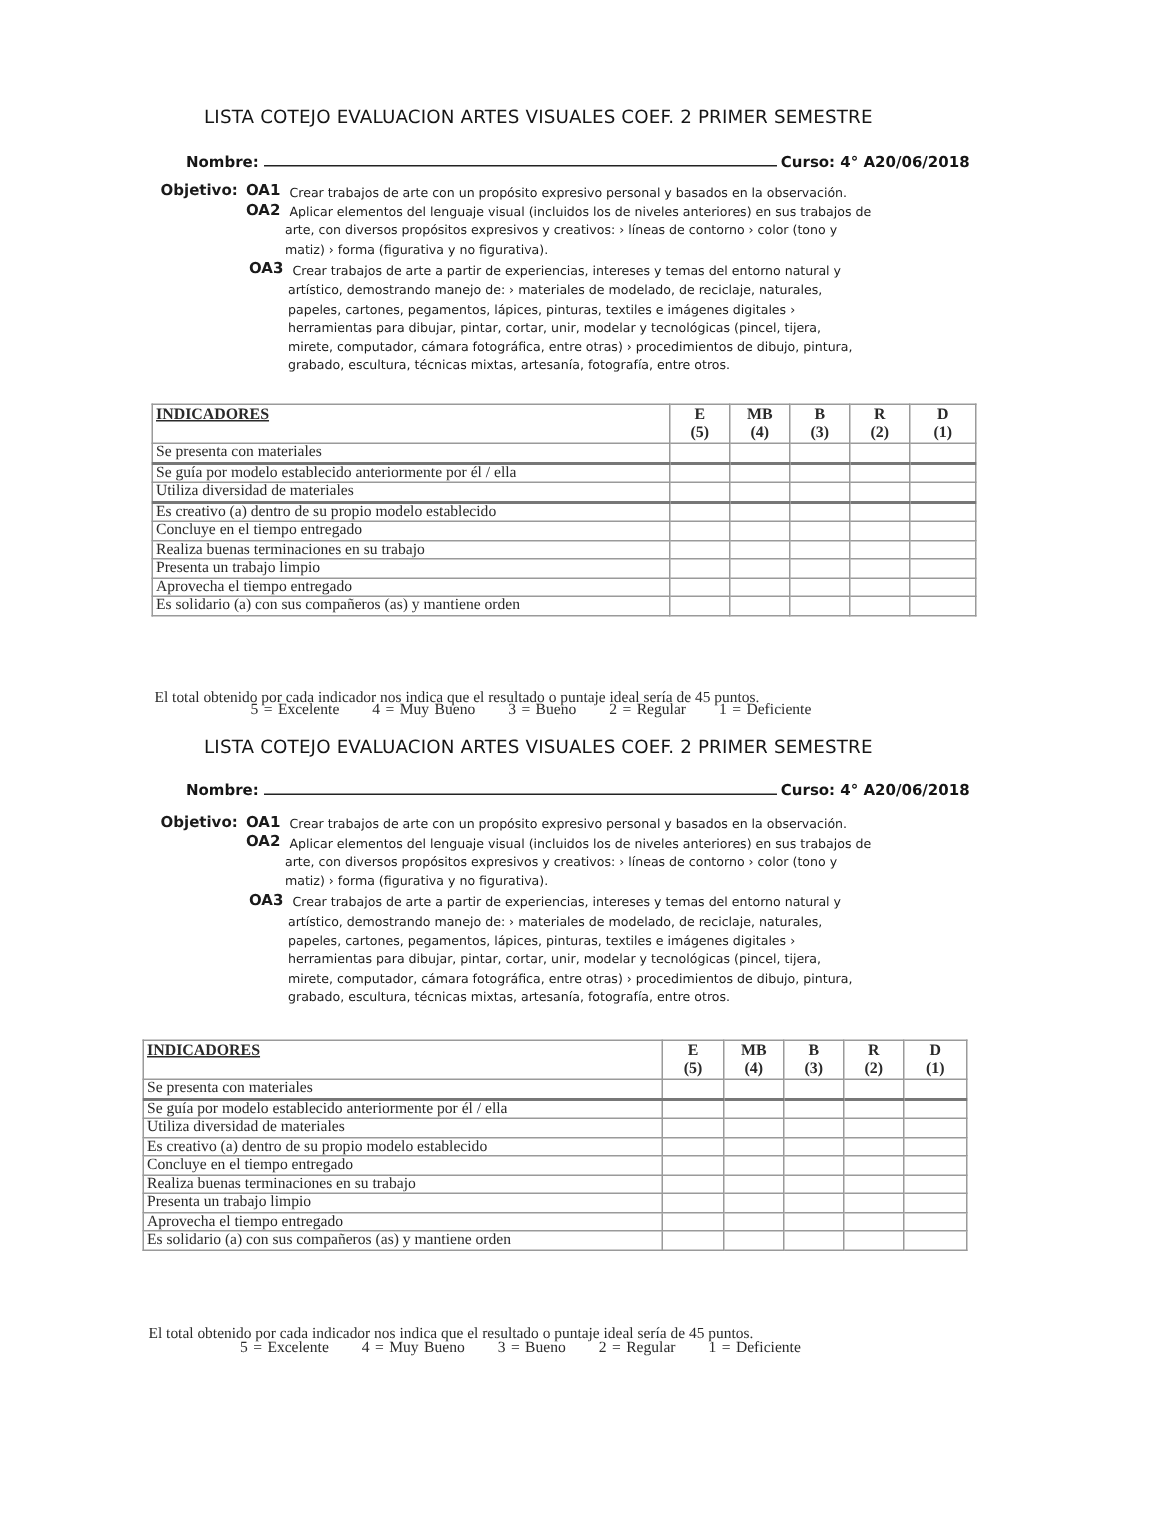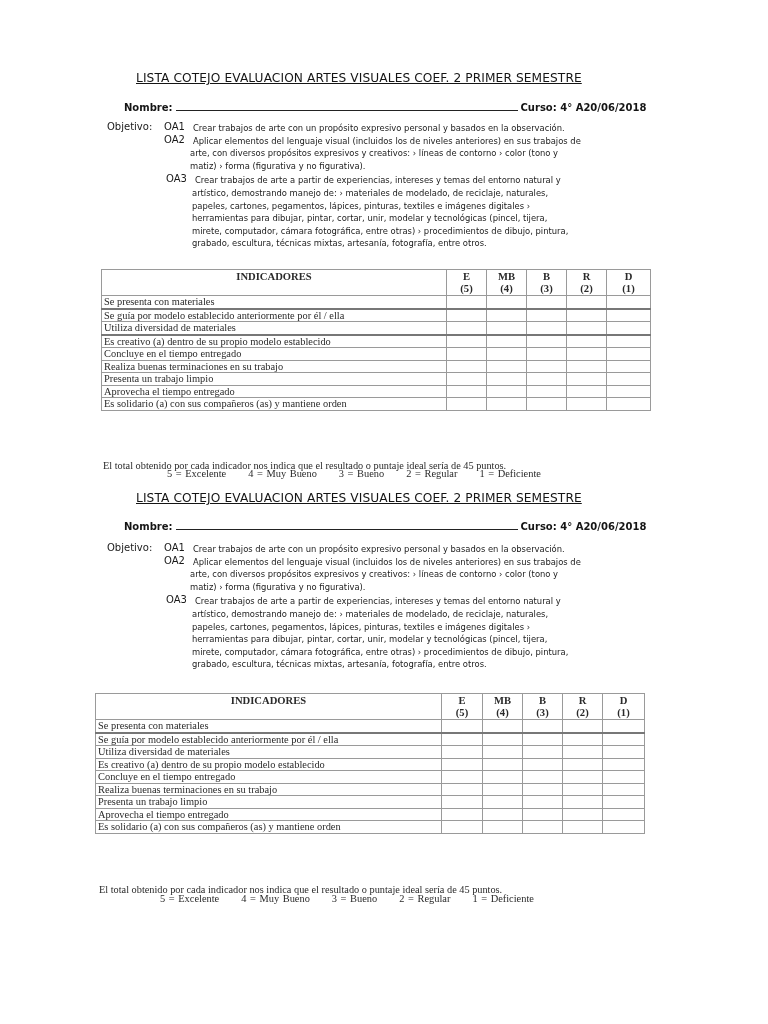--- a/index.html
+++ b/index.html
@@ -1,27 +1,27 @@
 <!DOCTYPE html>
 <html><head>
 <meta charset="utf-8">
 <style>
   html, body { margin: 0; padding: 0; }
   body { width: 768px; height: 1024px; background: #ffffff; position: relative; overflow: hidden; color: #1a1a1a; }
   .copy { position: absolute; left: 0; width: 768px; }
-  .title { position: absolute; left: 136px; font-family: "DejaVu Sans", sans-serif; font-size: 12.2px; letter-spacing: 0.1px; text-decoration: underline; color: #151515; white-space: nowrap; }
+  .title { position: absolute; left: 136px; font-family: "DejaVu Sans", sans-serif; font-size: 12.2px; letter-spacing: 0.1px; color: #151515; white-space: nowrap; }
   .name-row { position: absolute; left: 124px; font-family: "DejaVu Sans", sans-serif; font-size: 10px; font-weight: bold; white-space: nowrap; color: #151515; }
   .name-row .blank { display: inline-block; width: 342px; border-bottom: 1px solid #222; margin: 0 3px; height: 10px; vertical-align: baseline; }
   .name-row .curso { }
   .obj { position: absolute; font-family: "DejaVu Sans", sans-serif; font-size: 8.4px; line-height: 12.6px; white-space: nowrap; color: #1a1a1a; }
-  .obj b { font-size: 10px; font-weight: normal; }
+  .obj b { font-size: 10px; font-weight: bold; }
   .tbl { position: absolute; border-collapse: collapse; font-family: "Liberation Serif", serif; font-size: 10.4px; color: #2a2a2a; }
   .tbl td, .tbl th { border: 1px solid #9a9a9a; padding: 0 2px; height: 11.5px; line-height: 11px; }
   .tbl th { font-weight: bold; font-size: 10.6px; height: 24px; vertical-align: top; line-height: 11.5px; padding-top: 1px; }
-  .tbl th.ind { text-align: center; }
+  .tbl th.ind { text-align: left; text-decoration: underline; }
   .tbl th.sc { text-align: center; }
   .tbl tr.thick td { border-top: 2px solid #777; }
   .legend { position: absolute; font-family: "Liberation Serif", serif; font-size: 10.4px; white-space: nowrap; color: #2a2a2a; word-spacing: 1px; margin-top: 32px; }
   .legend span { margin-right: 22px; }
   .note { position: absolute; font-family: "Liberation Serif", serif; font-size: 10.3px; white-space: nowrap; color: #2a2a2a; text-align: center; }
 </style>
 </head>
 <body>
 
 <div id="page">

